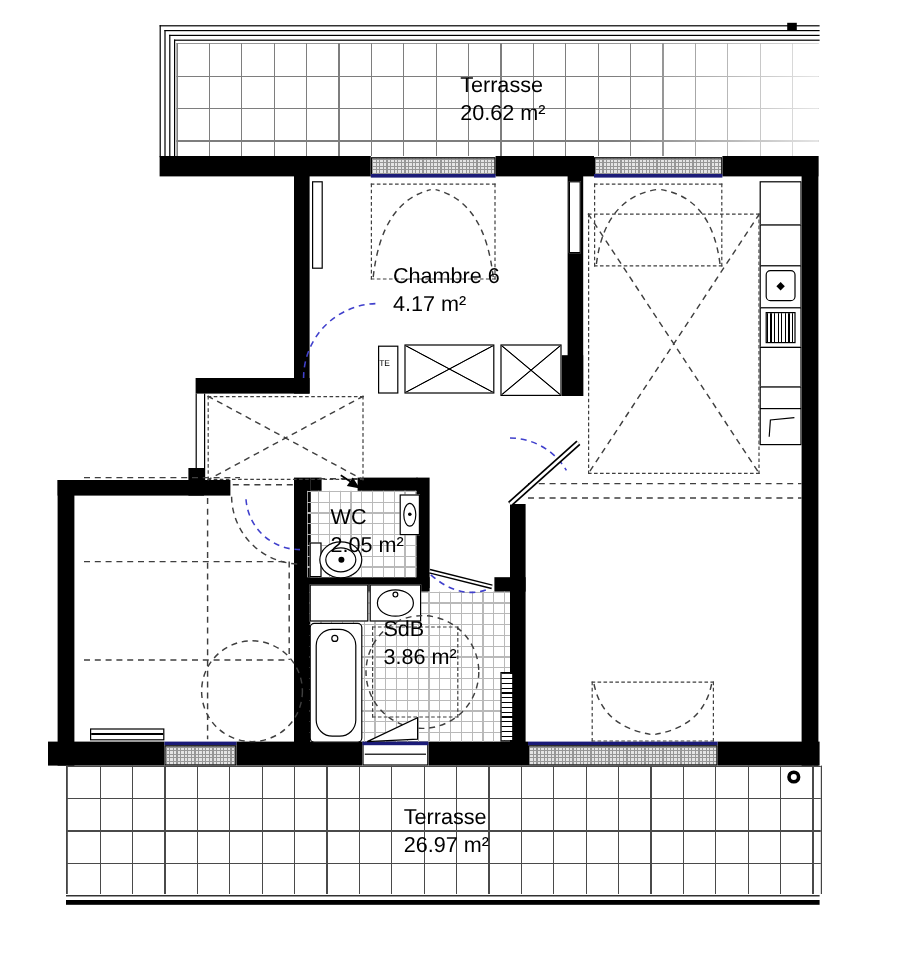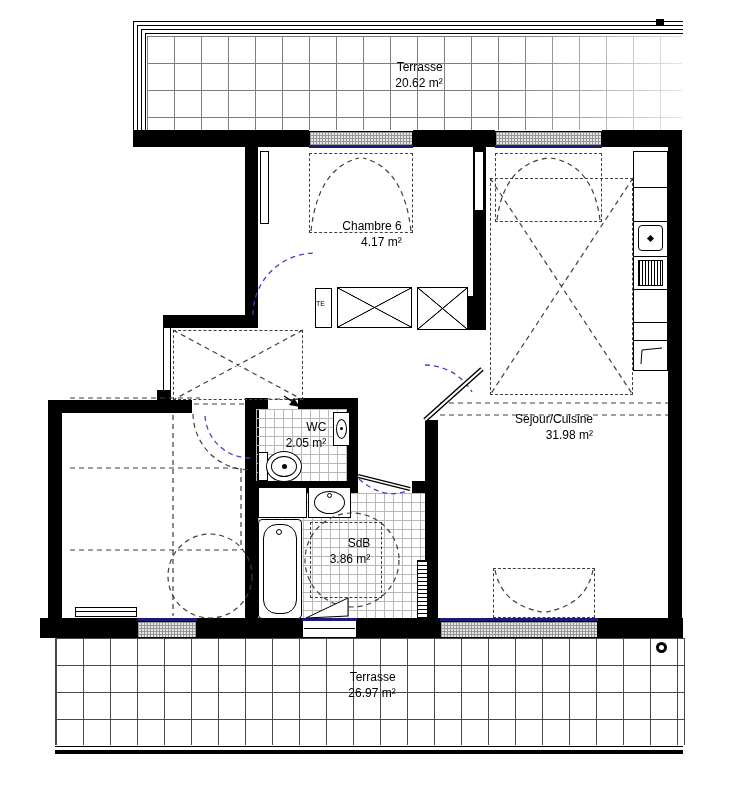--- a/index.html
+++ b/index.html
@@ -1,21 +1,21 @@
 <!DOCTYPE html>
 <html><head>
 <meta charset="utf-8">
 <style>
   html,body{margin:0;padding:0;background:#fff}
   #plan{position:relative;width:748px;height:800px;background:#fff;overflow:hidden;
         font-family:"Liberation Sans",sans-serif;color:#000}
   .wall{position:absolute;background:#000}
   .abs{position:absolute}
-  .label{position:absolute;transform:translateX(-50%);text-align:right;
-         font-size:12px;line-height:1.3;white-space:nowrap}
+  .label{position:absolute;transform:translateX(-50%);text-align:left;
+         font-size:18px;line-height:1.3;white-space:nowrap}
   .label span{display:block}
   .hatch{position:absolute;box-sizing:border-box;border:1px solid #000;background-color:#e4e4e4;
          background-image:repeating-linear-gradient(to right,#969696 0 1px,transparent 1px 3px),
                           repeating-linear-gradient(to bottom,#969696 0 1px,transparent 1px 3px)}
   .navy{position:absolute;background:#1b1b78}
   .dash{position:absolute;border:1px dashed #3f3f3f;box-sizing:border-box}
   .fix{position:absolute;background:#fff;border:1px solid #000;box-sizing:border-box}
   .xbox{position:absolute;box-sizing:border-box;border:1px solid #000;
         background:linear-gradient(to top right,transparent calc(50% - .8px),#000 calc(50% - .2px),#000 calc(50% + .2px),transparent calc(50% + .8px)),
                    linear-gradient(to bottom right,transparent calc(50% - .8px),#000 calc(50% - .2px),#000 calc(50% + .2px),transparent calc(50% + .8px)),#fff}
@@ -183,25 +183,21 @@
     <span>20.62 m²</span>
   </div>
   <div class="label" style="left:372px;top:219px">
     <span>Chambre 6</span>
     <span>4.17 m²</span>
   </div>
   <div class="label" style="left:306px;top:420px">
     <span>WC</span>
     <span>2.05 m²</span>
   </div>
-  <div class="label" style="left:554px;top:412px">
-    <span>Séjour/Cuisine</span>
-    <span>31.98 m²</span>
-  </div>
-  <div class="label" style="left:350px;top:536px">
+  <div class="label" style="left:350px;top:513px">
     <span>SdB</span>
     <span>3.86 m²</span>
   </div>
   <div class="label" style="left:372px;top:670px">
     <span>Terrasse</span>
     <span>26.97 m²</span>
   </div>
 
 </div>
 

